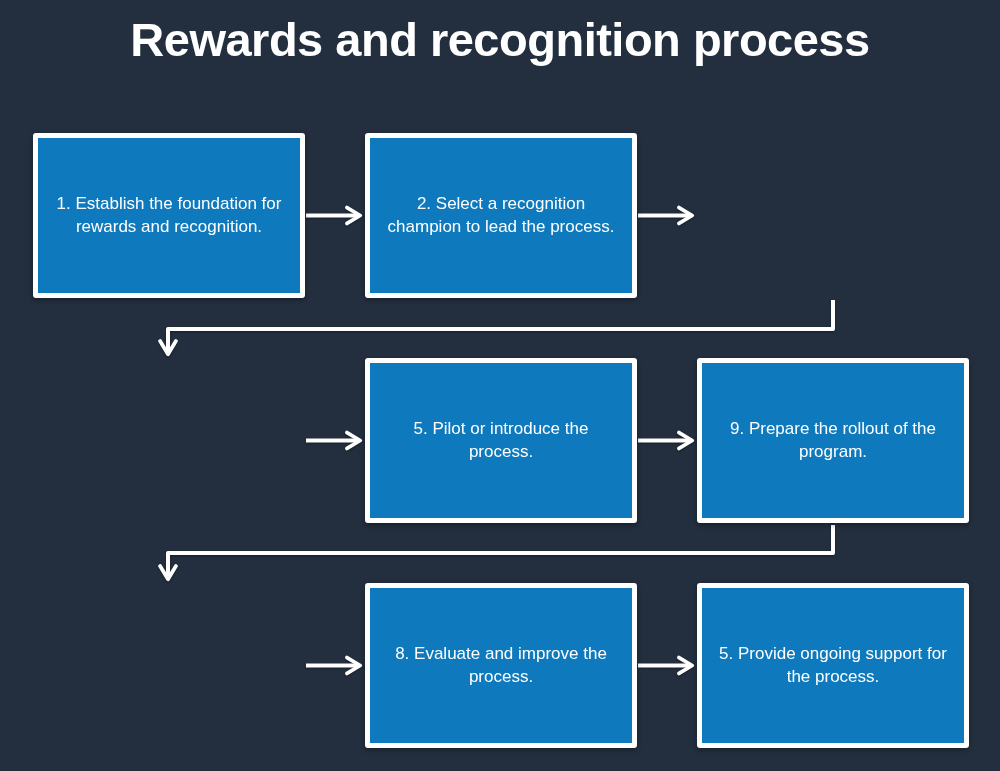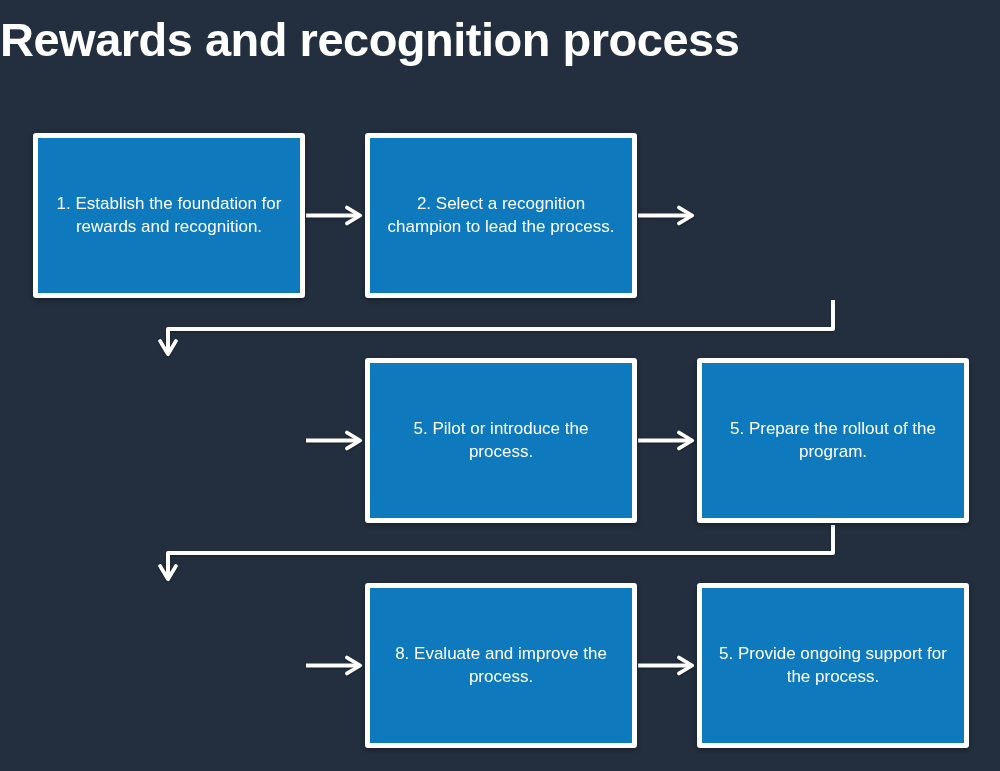--- a/index.html
+++ b/index.html
@@ -17,20 +17,21 @@
     background:var(--bg);
     font-family:"Liberation Sans",sans-serif;
     overflow:hidden;
   }
   .title{
     position:absolute;
     top:12px;
     left:0;
     width:100%;
     margin:0;
+    text-align:center;
     color:var(--text);
     font-size:47px;
     font-weight:700;
     letter-spacing:-0.5px;
   }
   .connectors{
     position:absolute;
     left:0;top:0;
     width:1000px;height:771px;
     filter:drop-shadow(0 1px 1px rgba(0,0,0,0.35));
@@ -92,21 +93,21 @@
     <span>1. Establish the foundation for rewards and recognition.</span>
   </div>
   <div class="step" style="left:365px;top:133px">
     <span>2. Select a recognition champion to lead the process.</span>
   </div>
 
   <div class="step" style="left:365px;top:358px">
     <span>5. Pilot or introduce the process.</span>
   </div>
   <div class="step" style="left:697px;top:358px">
-    <span>5. Prepare the rollout of the program.</span>
+    <span>9. Prepare the rollout of the program.</span>
   </div>
 
   <div class="step" style="left:365px;top:583px">
     <span>8. Evaluate and improve the process.</span>
   </div>
   <div class="step" style="left:697px;top:583px">
     <span>5. Provide ongoing support for the process.</span>
   </div>
 
 </div>

